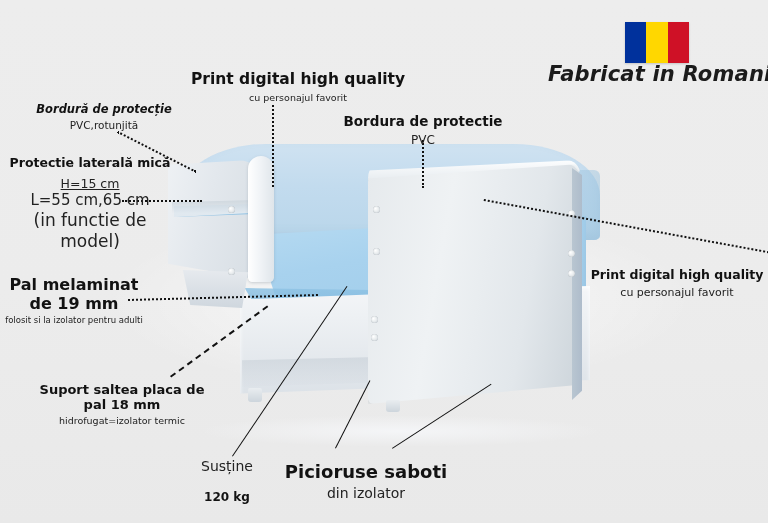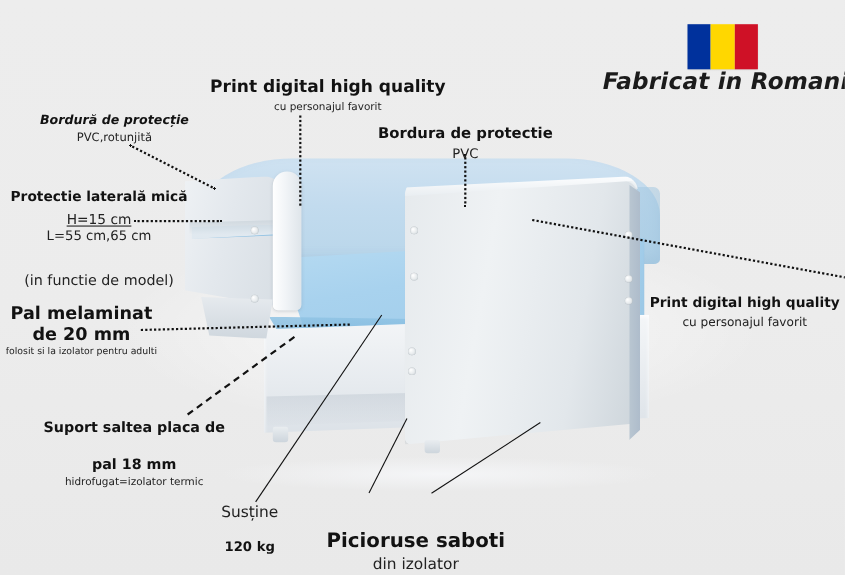--- a/index.html
+++ b/index.html
@@ -234,45 +234,45 @@
   <div class="callout ctr" style="left:332px;top:114px;width:182px;">
     <div class="ttl" style="font-size:13.5px;">Bordura de protectie</div>
     <div class="sub" style="font-size:12px;margin-top:3px;">PVC</div>
   </div>
 
   <div class="callout ctr" style="left:24px;top:103px;width:160px;">
     <div class="ttl" style="font-size:11.5px;font-style:italic;">Bordură de protecție</div>
     <div class="sub" style="font-size:10.5px;margin-top:2px;">PVC,rotunjită</div>
   </div>
 
-  <div class="callout ctr" style="left:6px;top:172px;width:168px;">
+  <div class="callout ctr" style="left:6px;top:156px;width:168px;">
     <div class="ttl" style="font-size:12.5px;">Protectie laterală mică</div>
     <div class="sub" style="font-size:12.5px;margin-top:5px;text-decoration:underline;">H=15 cm</div>
-    <div class="sub" style="font-size:12px;">L=55 cm,65 cm</div>
-    <div class="sub" style="font-size:13px;margin-top:26px;">(in functie de model)</div>
+    <div class="sub" style="font-size:15px;">L=55 cm,65 cm</div>
+    <div class="sub" style="font-size:17px;">(in functie de model)</div>
   </div>
 
   <div class="callout ctr" style="left:0px;top:276px;width:148px;">
     <div class="ttl" style="font-size:16px;">Pal melaminat</div>
-    <div class="ttl" style="font-size:16px;">de 20 mm</div>
+    <div class="ttl" style="font-size:16px;">de 19 mm</div>
     <div class="sub" style="font-size:8.5px;margin-top:1px;">folosit si la izolator pentru adulti</div>
   </div>
 
   <div class="callout ctr" style="left:14px;top:382px;width:216px;">
     <div class="ttl" style="font-size:13px;">Suport saltea placa de</div>
-    <div class="ttl" style="font-size:13px;margin-top:18px;">pal 18 mm</div>
+    <div class="ttl" style="font-size:13px;">pal 18 mm</div>
     <div class="sub" style="font-size:9.5px;margin-top:2px;">hidrofugat=izolator termic</div>
   </div>
 
   <div class="callout ctr" style="left:168px;top:458px;width:118px;">
     <div class="sub" style="font-size:14px;">Susține</div>
     <div class="ttl" style="font-size:12px;margin-top:14px;">120 kg</div>
   </div>
 
-  <div class="callout ctr" style="left:272px;top:461px;width:212px;margin-top:20px;">
+  <div class="callout ctr" style="left:260px;top:461px;width:212px;">
     <div class="ttl" style="font-size:18px;">Picioruse saboti</div>
     <div class="sub" style="font-size:14px;margin-top:3px;">din izolator</div>
   </div>
 
   <div class="callout ctr" style="left:586px;top:268px;width:182px;">
     <div class="ttl" style="font-size:12.5px;">Print digital high quality</div>
     <div class="sub" style="font-size:11px;margin-top:3px;">cu personajul favorit</div>
   </div>
 
 </div>

